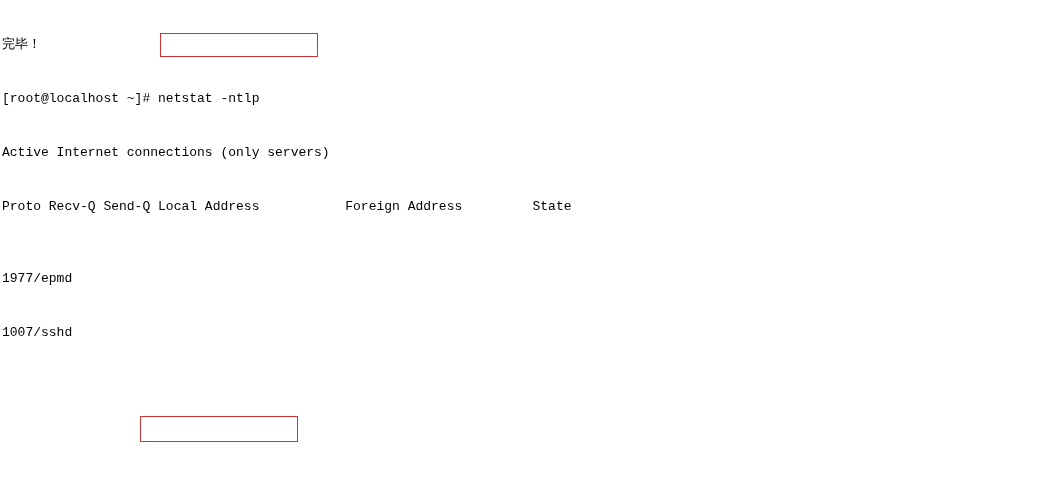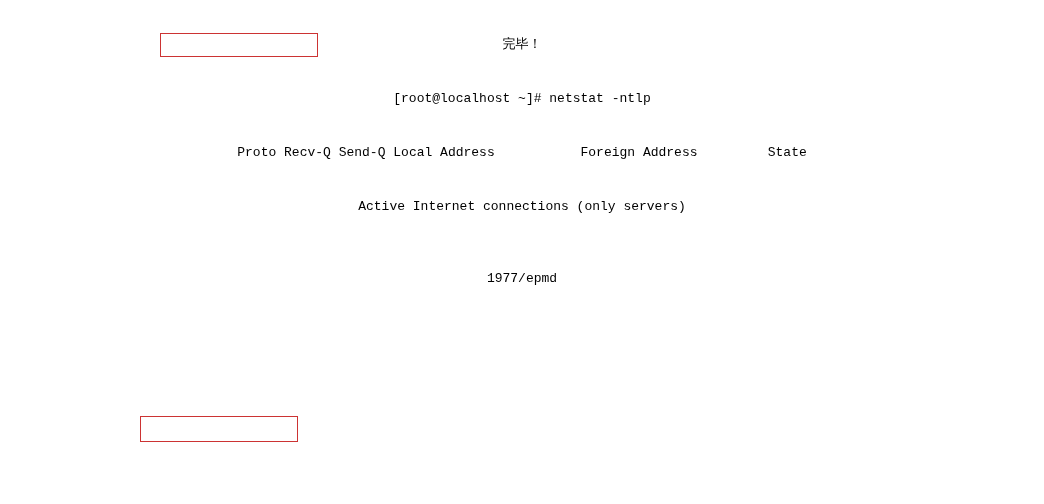--- a/index.html
+++ b/index.html
@@ -14,21 +14,20 @@
     color: #000000;
     overflow: hidden;
   }
   .terminal {
     padding: 0px 2px;
     white-space: pre;
   }
   .line {
     position: relative;
     height: 18px;
-    text-align: center;
   }
   .line span { white-space: pre; }
   .box {
     position: absolute;
     border: 1px solid #cc3333;
     pointer-events: none;
   }
   .box1 {
     top: 33px;
     left: 160px;
@@ -41,24 +40,25 @@
     width: 156px;
     height: 24px;
   }
 </style>
 </head>
 <body>
 
 <div class="terminal">
   <div class="line"><span>完毕！</span></div>
   <div class="line"><span>[root@localhost ~]# netstat -ntlp</span></div>
+  <div class="line"><span>Active Internet connections (only servers)</span></div>
   <div class="line"><span>Proto Recv-Q Send-Q Local Address           Foreign Address         State</span></div>
-  <div class="line"><span>Active Internet connections (only servers)</span></div>
 
   <div class="line"><span>1977/epmd</span></div>
+  <div class="line"><span>1007/sshd</span></div>
   
   
   
   
   
   
   
   
   
   

